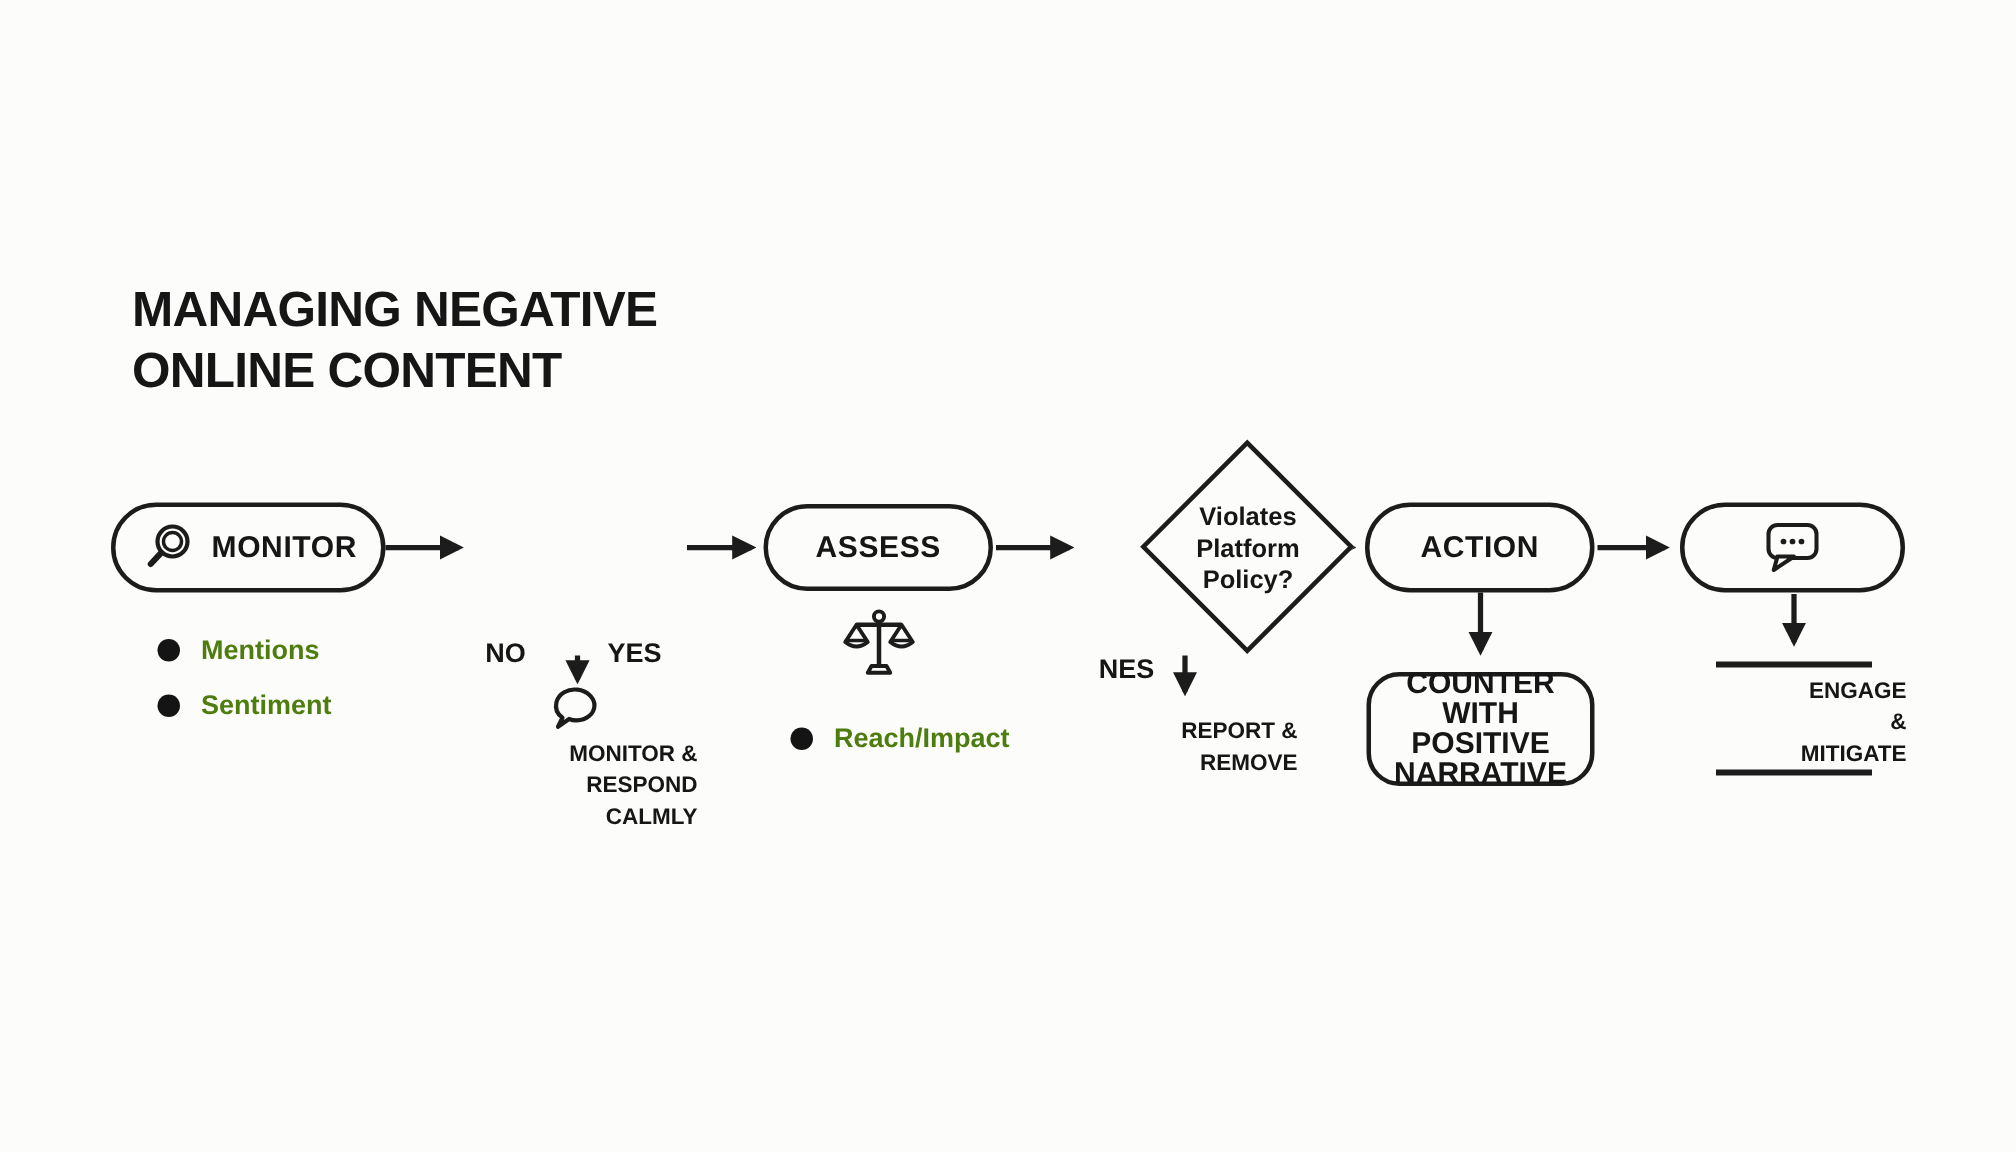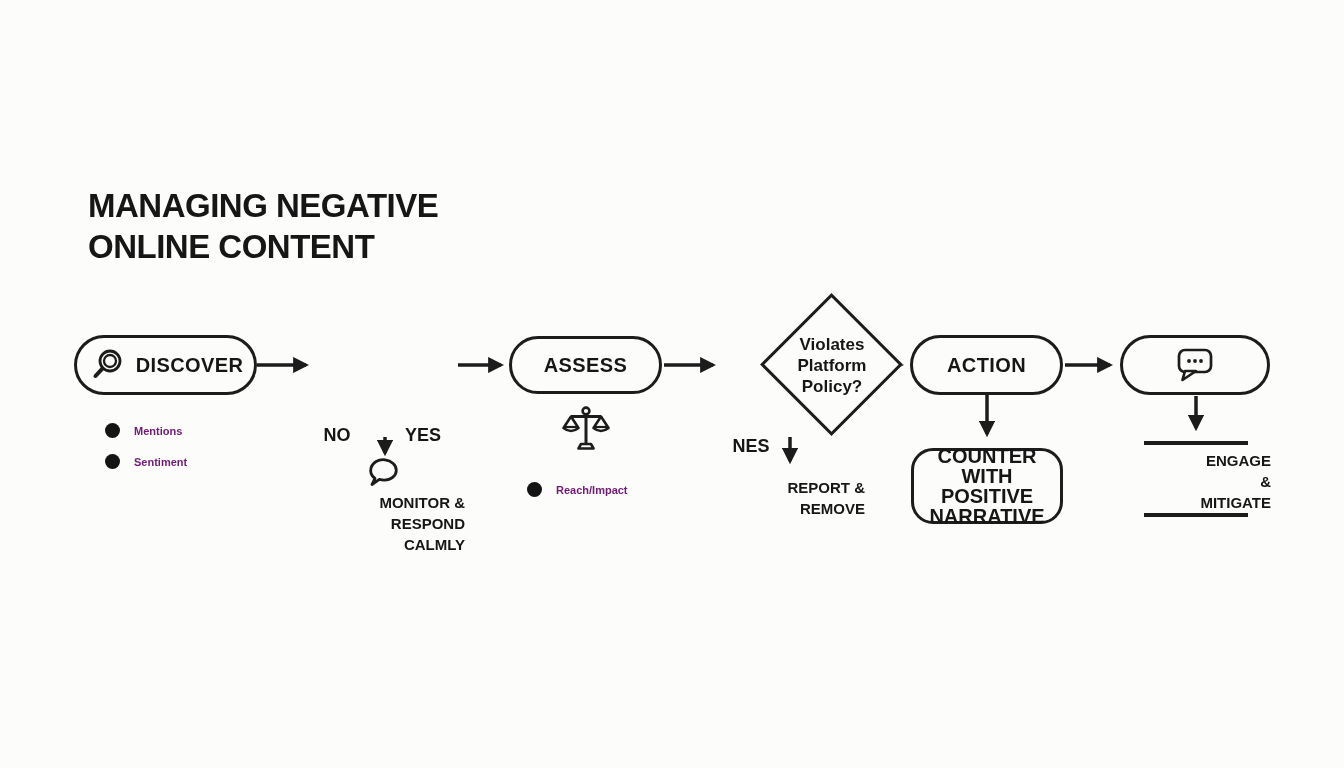--- a/index.html
+++ b/index.html
@@ -81,22 +81,22 @@
   .bullet-list { display: flex; flex-direction: column; gap: 16px; }
   .bullet-item { display: flex; align-items: center; gap: 14px; }
   .bullet-dot {
     width: 15px; height: 15px;
     border-radius: 50%;
     background: #141414;
     flex: 0 0 auto;
   }
   .bullet-label {
     font-weight: bold;
-    font-size: 11px;
-    color: #701a75;
+    font-size: 18px;
+    color: #4d7c0f;
   }
 
   .rounded-box {
     border: 3.5px solid #1c1c1c;
     border-radius: 22px;
     background: #fcfcfa;
     display: flex;
     align-items: center;
     justify-content: center;
     text-align: center;
@@ -140,21 +140,21 @@
 
   <div class="abs page-title pre">MANAGING NEGATIVE
 ONLINE CONTENT</div>
 
   <div class="abs pill" style="left:74px; top:335px; width:183px; height:60px;">
     <svg width="38" height="36" viewBox="0 0 38 36">
       <circle class="icon-stroke" cx="22" cy="14" r="10" stroke-width="2.8"></circle>
       <circle class="icon-stroke" cx="22" cy="14" r="6" stroke-width="2.3"></circle>
       <line class="icon-stroke" x1="14.4" y1="21.6" x2="7.5" y2="29" stroke-width="4" stroke-linecap="round"></line>
     </svg>
-    <span>DISCOVER</span>
+    <span>MONITOR</span>
   </div>
 
   <div class="abs bullet-list" style="left:105px; top:423px;">
     <div class="bullet-item">
       <span class="bullet-dot"></span>
       <span class="bullet-label">Mentions</span>
     </div>
     <div class="bullet-item">
       <span class="bullet-dot"></span>
       <span class="bullet-label">Sentiment</span>

